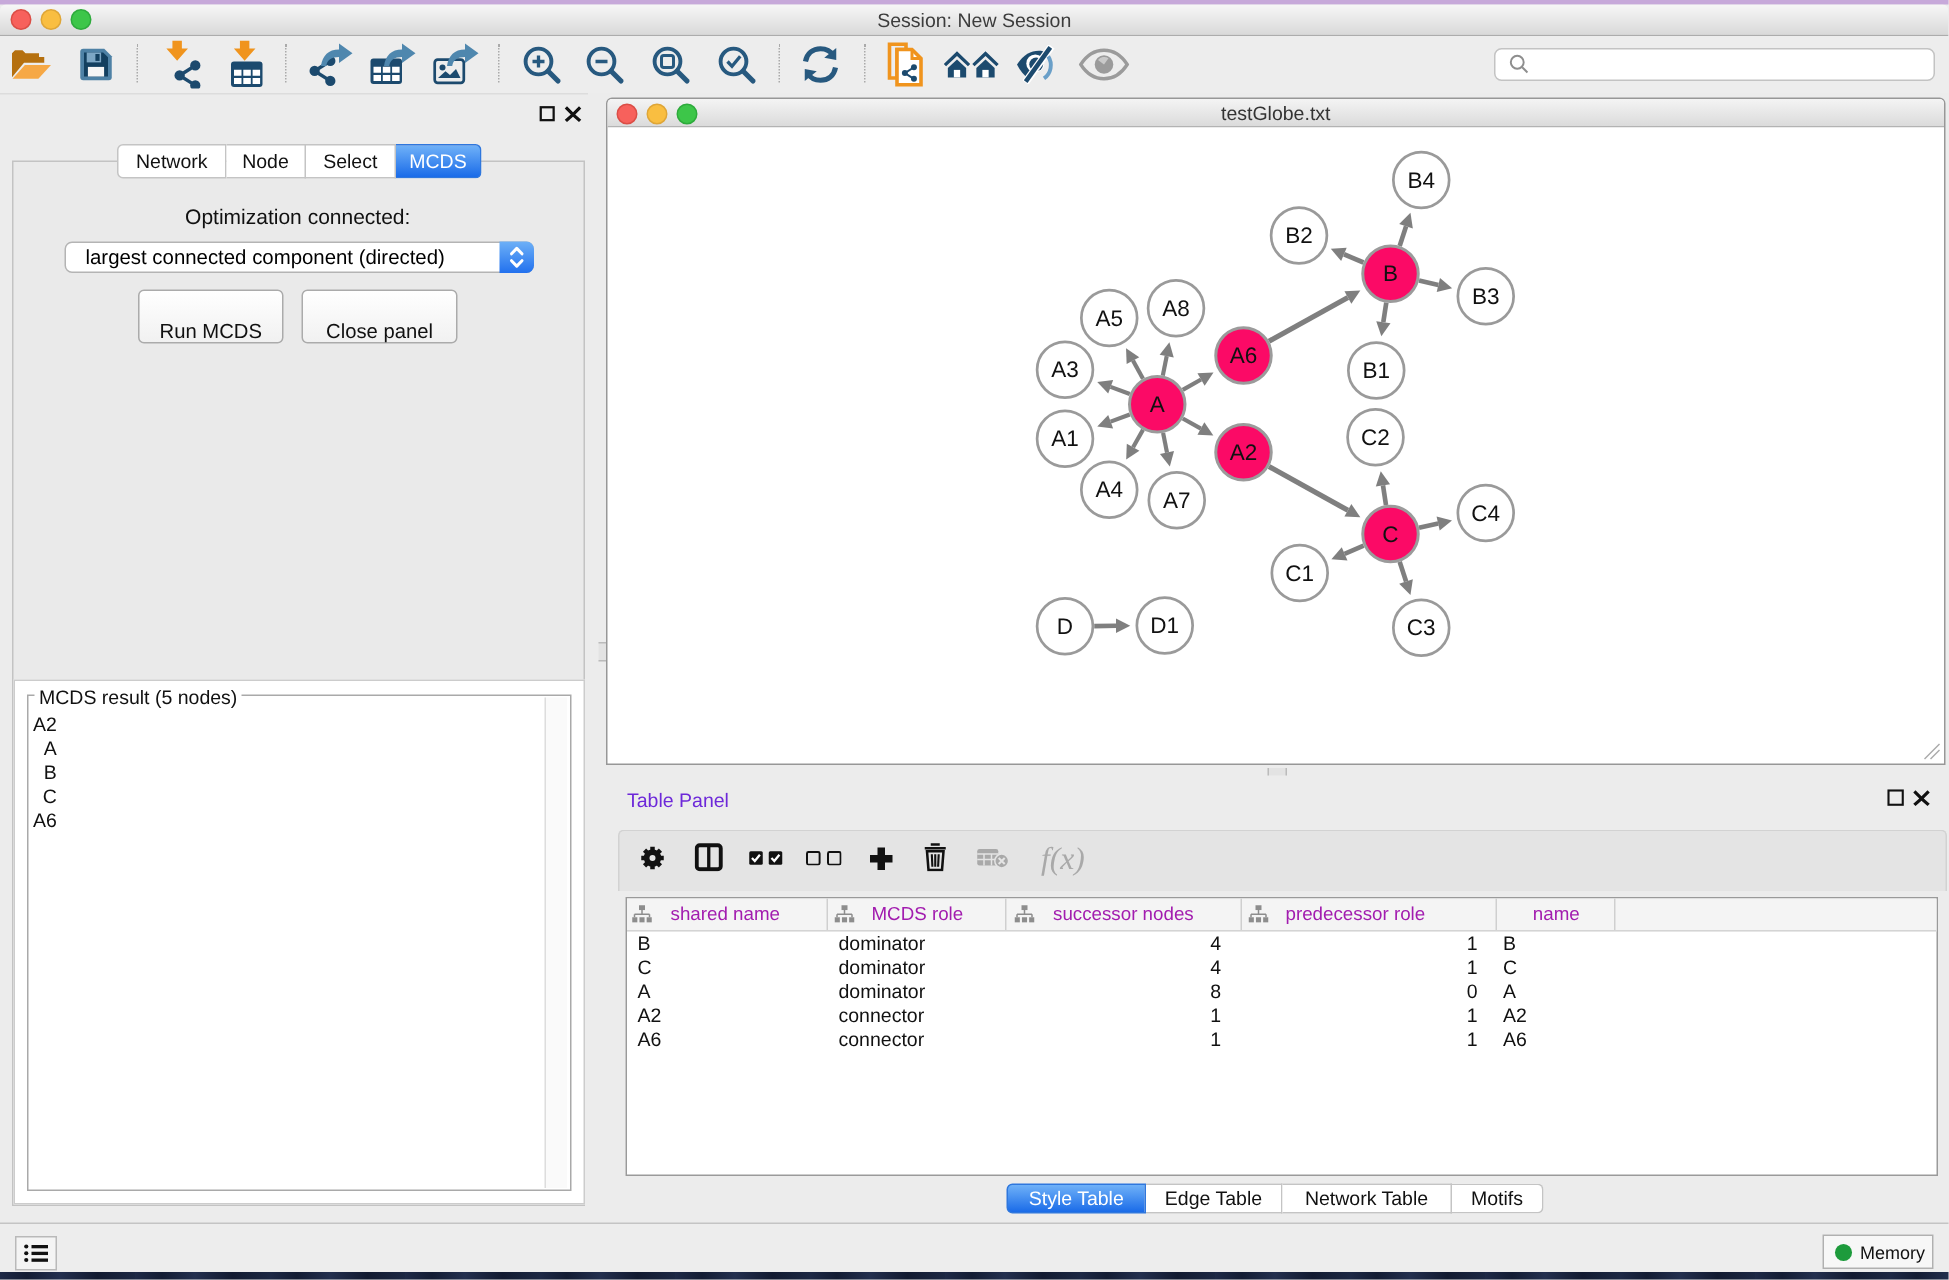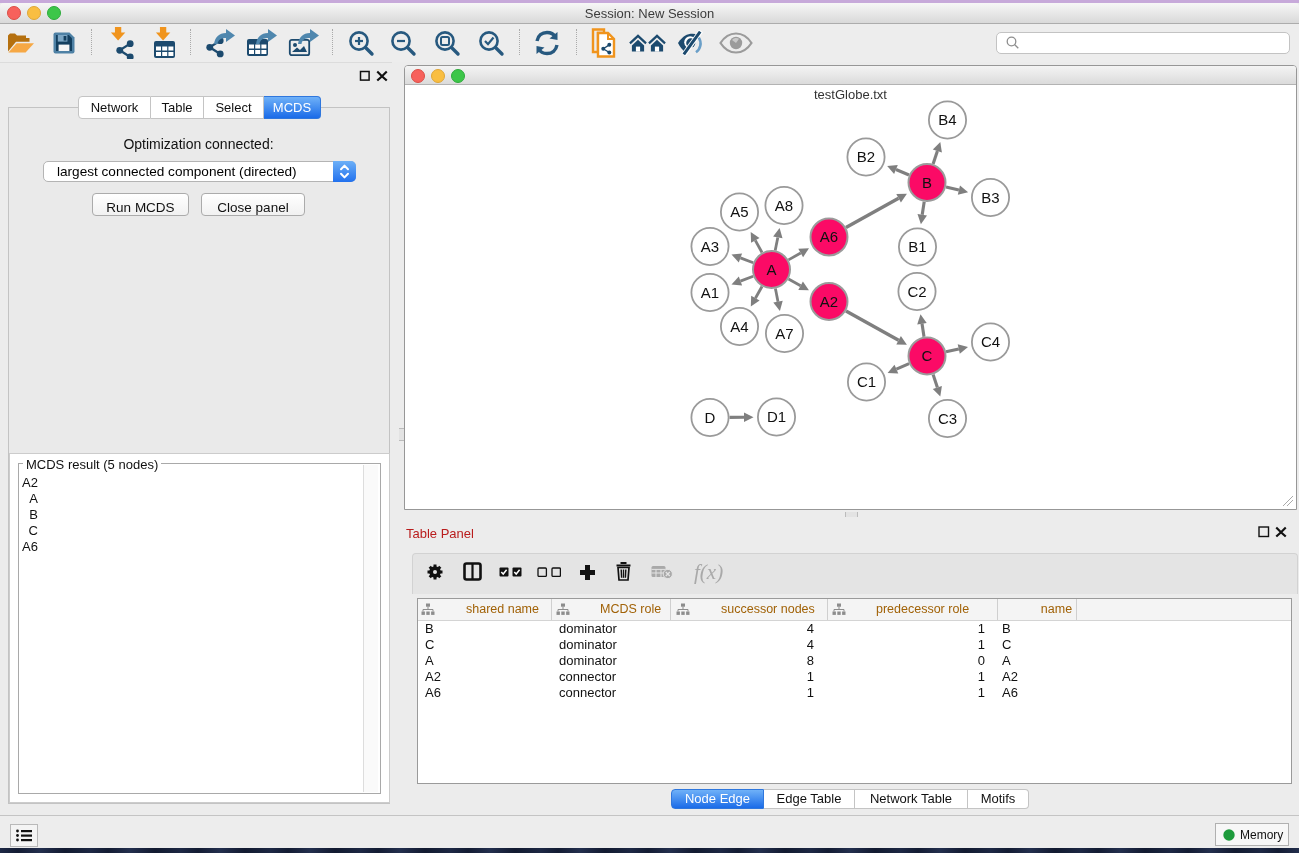--- a/index.html
+++ b/index.html
@@ -35,50 +35,50 @@
 #cp-tabs{left:78px;top:33px;}
 #cp-tabs .s{height:21px;line-height:21px;}
 #optlabel{left:0;top:73px;width:397px;text-align:center;font-size:14px;color:#111;}
 #dropdown{left:43px;top:98px;width:311px;height:19px;background:#fff;
  border:1px solid #b4b4b4;border-radius:5px;font-size:13.6px;line-height:19px;}
 #dropdown .txt{position:absolute;left:13px;top:0;}
 #dd-cap{position:absolute;right:-1px;top:-1px;width:23px;height:21px;
  background:linear-gradient(#6db0f7,#2271ee);border-radius:0 5px 5px 0;}
 .btn{position:absolute;background:linear-gradient(#ffffff,#f1f1f1);
  border:1px solid #ababab;border-radius:4px;font-size:13.5px;color:#111;
- text-align:center;height:15px;padding-top:6px;}
+ text-align:center;height:15px;padding-top:19px;}
 #listpanel{left:9px;top:390px;width:379px;height:348px;background:#fff;
  border:1px solid #cccccc;text-align:right;}
 #groupbox{position:absolute;left:8px;top:9px;width:361px;height:329px;
  border:1px solid #a9a9a9;}
 #gb-label{position:absolute;left:4px;top:-7px;background:#fff;
  padding:0 3px;font-size:13px;color:#111;}
 #gb-list{position:absolute;left:3px;top:11px;font-size:13px;color:#111;
  line-height:16.1px;}
 #gb-scroll{position:absolute;right:2px;top:1px;width:14px;bottom:1px;
  background:#fafafa;border-left:1px solid #ddd;}
 
 #netwin{left:404px;top:65px;width:891px;height:443px;background:#fff;
  border:1px solid #979797;border-radius:4px 4px 0 0;}
 #nw-titlebar{position:absolute;left:0;top:0;right:0;height:18px;
  background:linear-gradient(#f4f4f4,#dbdbdb);border-bottom:1px solid #b3b3b3;
  border-radius:3px 3px 0 0;}
 #nw-titlebar .title{position:absolute;left:0;right:0;top:2px;
- text-align:center;font-size:13px;color:#333;margin-top:19px;}
+ text-align:center;font-size:13px;color:#333;}
 
 #tpanel{left:404px;top:520px;width:895px;height:295px;background:#ececec;}
-#tp-title{left:2px;top:6px;font-size:13px;color:#b91c1c;}
+#tp-title{left:14px;top:6px;font-size:13px;color:#6d28d9;}
 #tp-toolbar{left:8px;top:33px;width:884px;height:40px;background:#e4e4e4;
  border:1px solid #d2d2d2;border-radius:4px 4px 0 0;border-bottom:none;}
 #ttable{left:13px;top:78px;width:873px;height:184px;background:#fff;
  border:1px solid #9a9a9a;}
 #thead{position:absolute;left:0;top:0;right:0;height:21px;background:#f4f4f4;
  border-bottom:1px solid #d4d4d4;font-size:12.5px;color:#111;}
 .hcell{position:absolute;top:0;height:21px;border-right:1px solid #cfcfcf;}
-.hlabel{position:absolute;top:3px;font-size:12.5px;color:#a16207;margin-left:19px;}
+.hlabel{position:absolute;top:3px;font-size:12.5px;color:#a21caf;}
 .trow{position:absolute;font-size:13px;color:#111;height:16px;}
 #tabs2{left:267px;top:269px;}
 
 #statusbar{left:0;top:815px;width:1299px;height:33px;background:#ededed;
  border-top:1px solid #c4c4c4;}
 #darkstrip{left:0;top:848px;width:1299px;height:5px;
  background:repeating-linear-gradient(90deg,#1e2946 0px,#131c33 18px,#232f4e 40px,#121a30 65px,#1c2742 90px);}
 #memory{left:1215px;top:7px;width:72px;height:21px;background:#f7f7f7;
  border:1px solid #b0b0b0;font-size:12px;color:#111;}
 #listbtn{left:10px;top:8px;width:26px;height:21px;background:#f4f4f4;
@@ -238,21 +238,21 @@
 
 <div id="cpanel" class="abs">
   <div id="cp-title" class="abs">Control Panel</div>
   <svg class="abs" style="left:359px;top:7px" width="30" height="12" viewBox="0 0 30 12">
     <rect x="1.5" y="1.5" width="8.6" height="8.6" fill="none" stroke="#111" stroke-width="1.5"></rect>
     <path d="M19 1.5 L23 5.5 L27 1.5 L28.5 3 L24.5 7 L28.5 10.5 L27 12 L23 8.5 L19 12 L17.5 10.5 L21.5 7 L17.5 3 Z" transform="translate(0,-0.7)" fill="#111"></path>
   </svg>
   <div id="cp-frame" class="abs"></div>
   <div id="cp-tabs" class="seg">
     <div class="s first" style="width:71px">Network</div>
-    <div class="s" style="width:52px">Table</div>
+    <div class="s" style="width:52px">Node</div>
     <div class="s" style="width:59px">Select</div>
     <div class="s last sel" style="width:56px">MCDS</div>
   </div>
   <div id="optlabel" class="abs">Optimization connected:</div>
   <div id="dropdown" class="abs">
       <span class="txt">largest connected component (directed)</span>
     <div id="dd-cap">
       <svg width="23" height="21" viewBox="0 0 23 21">
         <path d="M8 8.2 L11.5 4.6 L15 8.2" fill="none" stroke="#fff" stroke-width="2" stroke-linecap="round" stroke-linejoin="round"></path>
         <path d="M8 12.8 L11.5 16.4 L15 12.8" fill="none" stroke="#fff" stroke-width="2" stroke-linecap="round" stroke-linejoin="round"></path>
@@ -519,21 +519,21 @@
 <div class="trow" style="left:467px;top:70px;width:100px;text-align:right">1</div>
 <div class="trow" style="left:584px;top:70px">A2</div>
 <div class="trow" style="left:7px;top:86px">A6</div>
 <div class="trow" style="left:141px;top:86px">connector</div>
 <div class="trow" style="left:296px;top:86px;width:100px;text-align:right">1</div>
 <div class="trow" style="left:467px;top:86px;width:100px;text-align:right">1</div>
 <div class="trow" style="left:584px;top:86px">A6</div>
 </div>
   </div>
   <div id="tabs2" class="seg">
-    <div class="s first sel" style="width:91px">Node Edge</div>
+    <div class="s first sel" style="width:91px">Style Table</div>
     <div class="s" style="width:90px">Edge Table</div>
     <div class="s" style="width:112px">Network Table</div>
     <div class="s last" style="width:60px">Motifs</div>
   </div>
 </div>
 
 <div id="statusbar" class="abs">
   <div id="listbtn" class="abs">
     <svg width="16" height="13" style="position:absolute;left:5px;top:4px" viewBox="0 0 16 13">
       <circle cx="1.5" cy="2" r="1.4" fill="#111"></circle>

